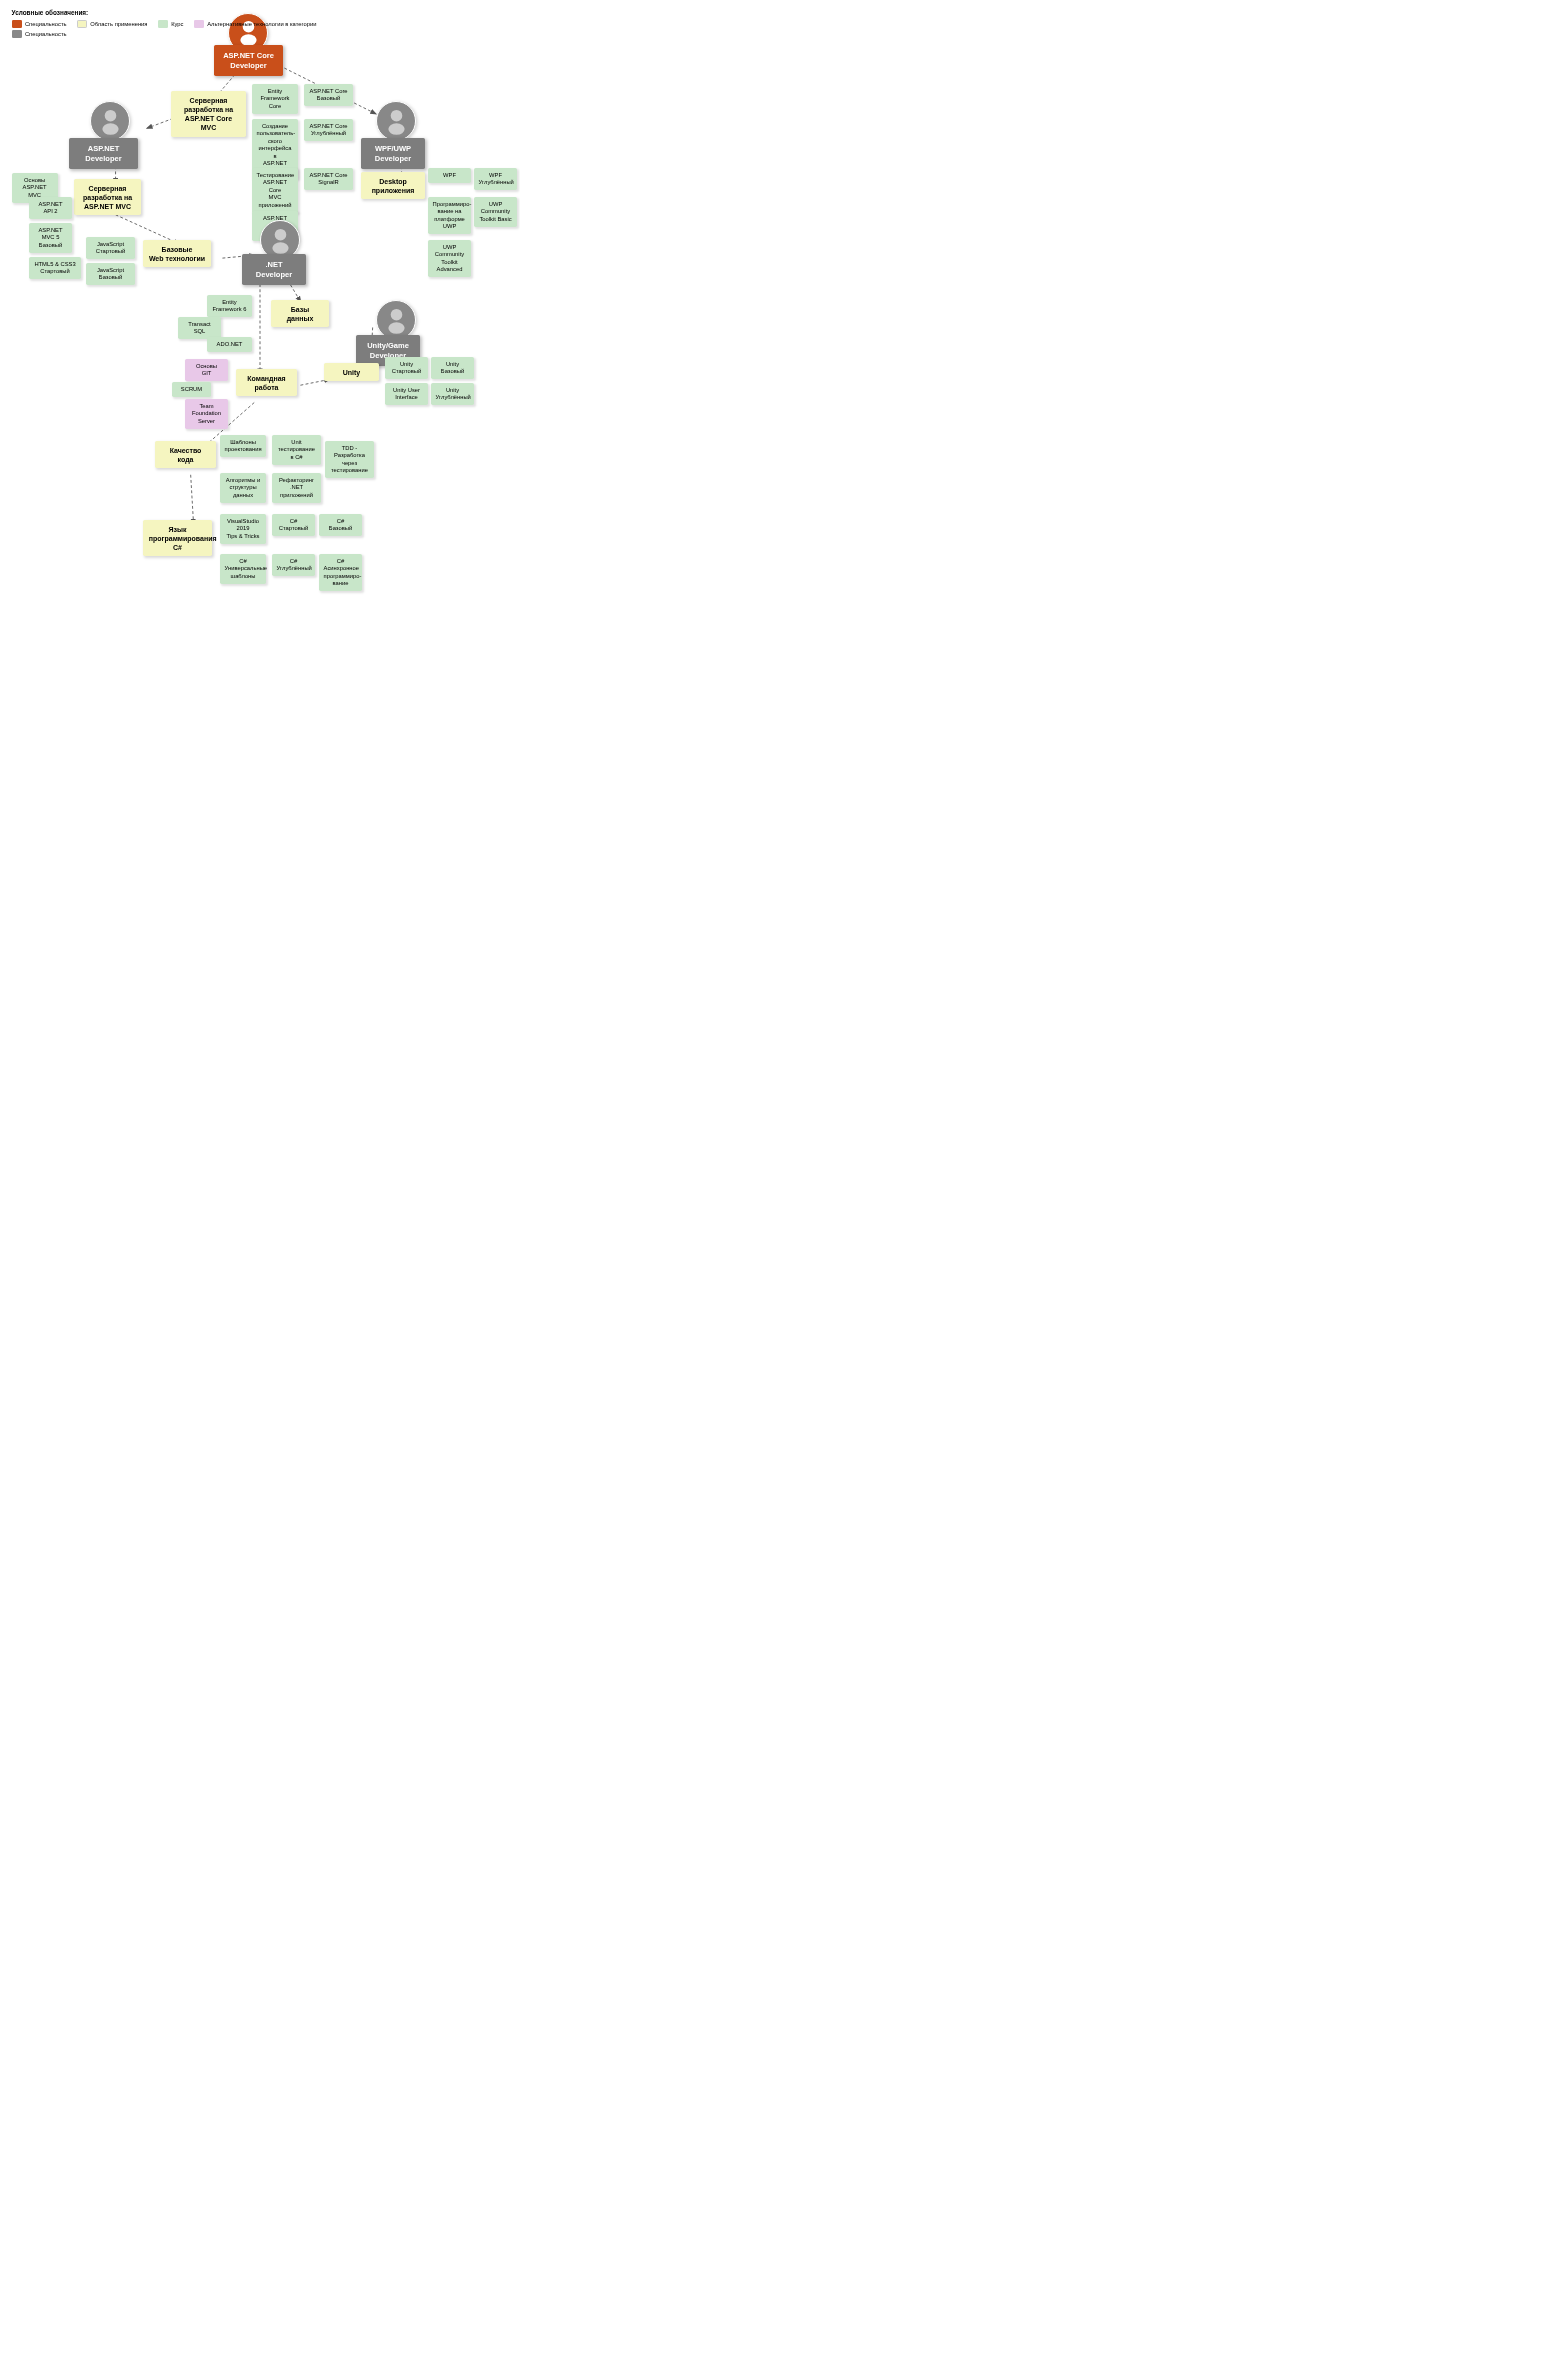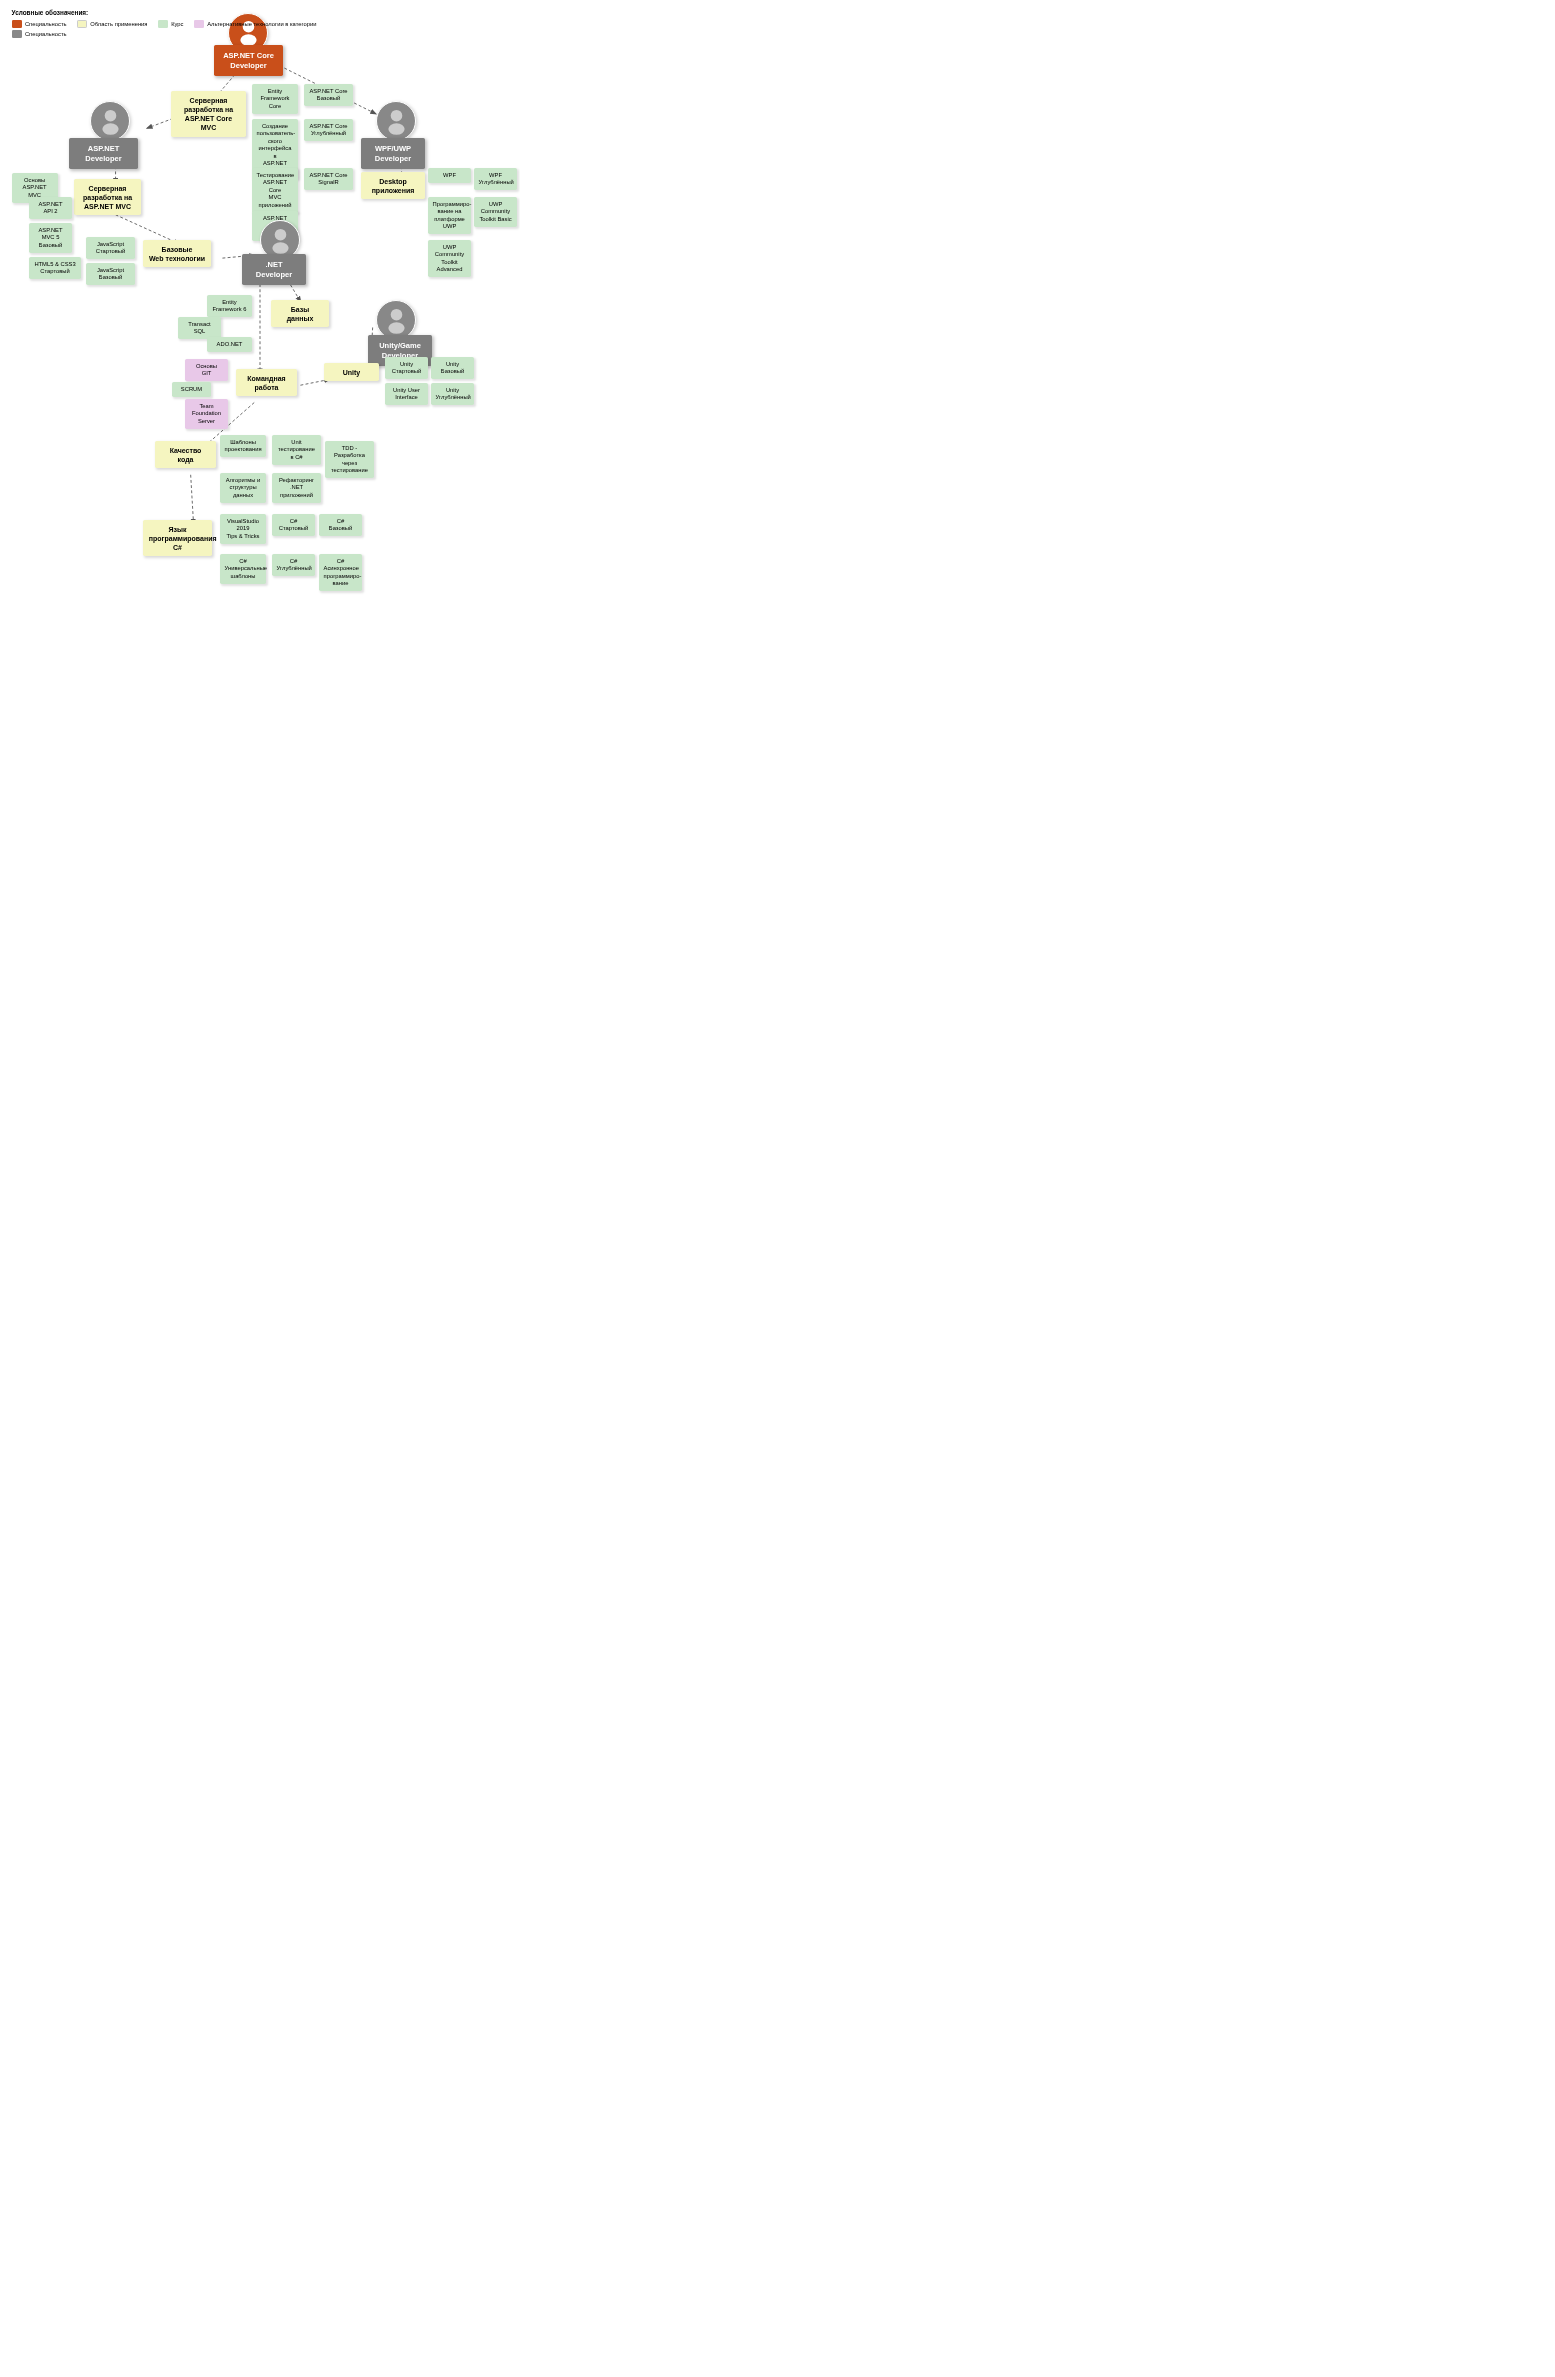--- a/index.html
+++ b/index.html
@@ -274,21 +274,21 @@
 <div class="sticky-green" style="left:207px; top:337px; width:45px;">
   <span>ADO.NET</span>
 </div>
 
 <div class="avatar avatar-gray" style="left:376px; top:300px;">
   <svg class="person-svg" viewBox="0 0 50 50">
     <circle cx="25" cy="15" r="10" fill="#ccc"></circle>
     <ellipse cx="25" cy="38" rx="14" ry="10" fill="#ccc"></ellipse>
   </svg>
 </div>
-<div class="sticky-gray" style="left:368px; top:335px; width:64px;">
+<div class="sticky-gray" style="left:356px; top:335px; width:64px;">
   <span>Unity/Game<br>Developer</span>
 </div>
 
 <div class="sticky-yellow" style="left:236px; top:369px; width:61px;">
   <span>Командная<br>работа</span>
 </div>
 
 <div class="sticky-pink" style="left:185px; top:359px; width:43px;">
   <span>Основы<br>GIT</span>
 </div>

